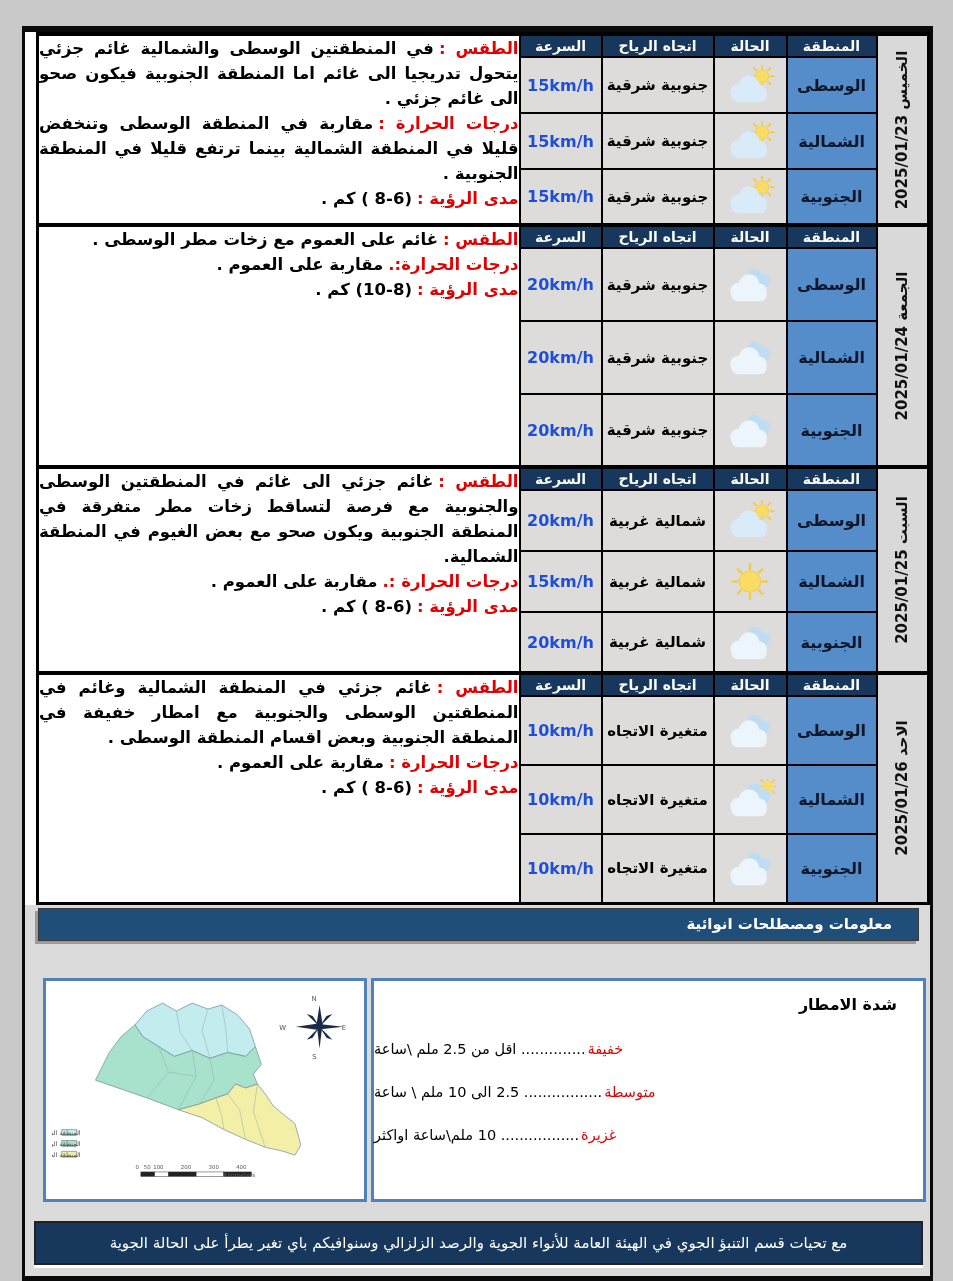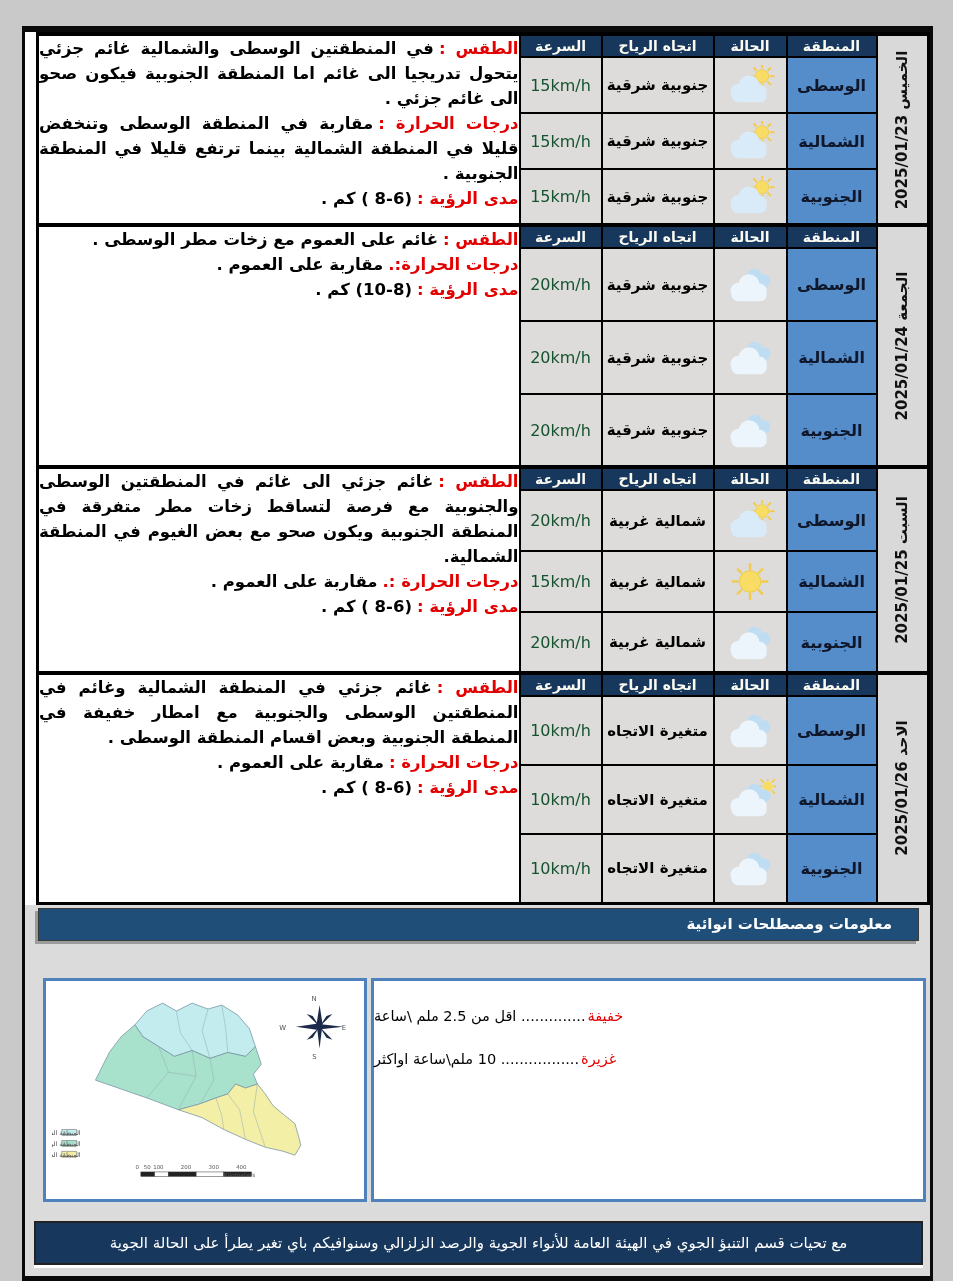--- a/index.html
+++ b/index.html
@@ -36,21 +36,21 @@
     transform:translate(-50%,-50%) rotate(-90deg);
     white-space:nowrap;direction:rtl;
     font-weight:bold;font-size:15px;color:#111;
   }
   td.region{
     background:#558cca;color:#0f172a;font-weight:bold;font-size:16px;
     text-align:center;vertical-align:middle;
   }
   td.cond{background:#dddcda;text-align:center;vertical-align:middle;}
   td.wind{background:#dddcda;color:#000;font-weight:bold;font-size:15px;text-align:center;vertical-align:middle;}
-  td.speed{background:#dddcda;color:#14532d;font-weight:normal;font-size:16px;text-align:center;vertical-align:middle;}
+  td.speed{background:#dddcda;color:#1d4ed8;font-weight:bold;font-size:16px;text-align:center;vertical-align:middle;}
   td.desc{
     background:#fff;vertical-align:top;padding:8px 14px 6px 10px;
     font-size:16.5px;font-weight:bold;color:#000;line-height:1.52;
     text-align:justify;text-align-last:right;
   }
   td.desc p{margin:0;}
   .lbl{color:#e30000;margin-left:5px;}
   .wicon svg{display:block;margin:0 auto;}
   
   .banner{
@@ -409,21 +409,23 @@
       </tr>
     </tbody>
   </table>
   </div>
 
   <div class="banner">معلومات ومصطلحات انوائية</div>
 
   <div class="info-row">
 
     <div class="rain-box">
+      <div class="rain-title">شدة الامطار</div>
       <div class="rain-item"><span class="lbl">خفيفة</span><span>.............. اقل من 2.5  ملم \ساعة</span></div>
+      <div class="rain-item"><span class="lbl">متوسطة</span><span>................. 2.5 الى 10 ملم \ ساعة</span></div>
       <div class="rain-item"><span class="lbl">غزيرة</span><span>................. 10 ملم\ساعة اواكثر</span></div>
     </div>
 
     <div class="map-box">
       <svg viewBox="0 0 316 220" width="312" height="218">
 
         <polygon points="96,30 112,22 126,30 142,22 158,28 172,24 188,34 200,48 206,66 196,76 178,72 160,78 142,70 124,76 108,66 92,56 84,44" stroke="#7a97a5" stroke-width="0.8" fill="#c2ecee"></polygon>
 
         <polygon points="84,44 92,56 108,66 124,76 142,70 160,78 178,72 196,76 206,66 212,84 204,94 208,104 196,108 186,104 178,114 166,118 150,124 128,130 96,118 44,100 58,72 70,56" stroke="#7a97a5" stroke-width="0.8" fill="#a9e2cc"></polygon>
 

